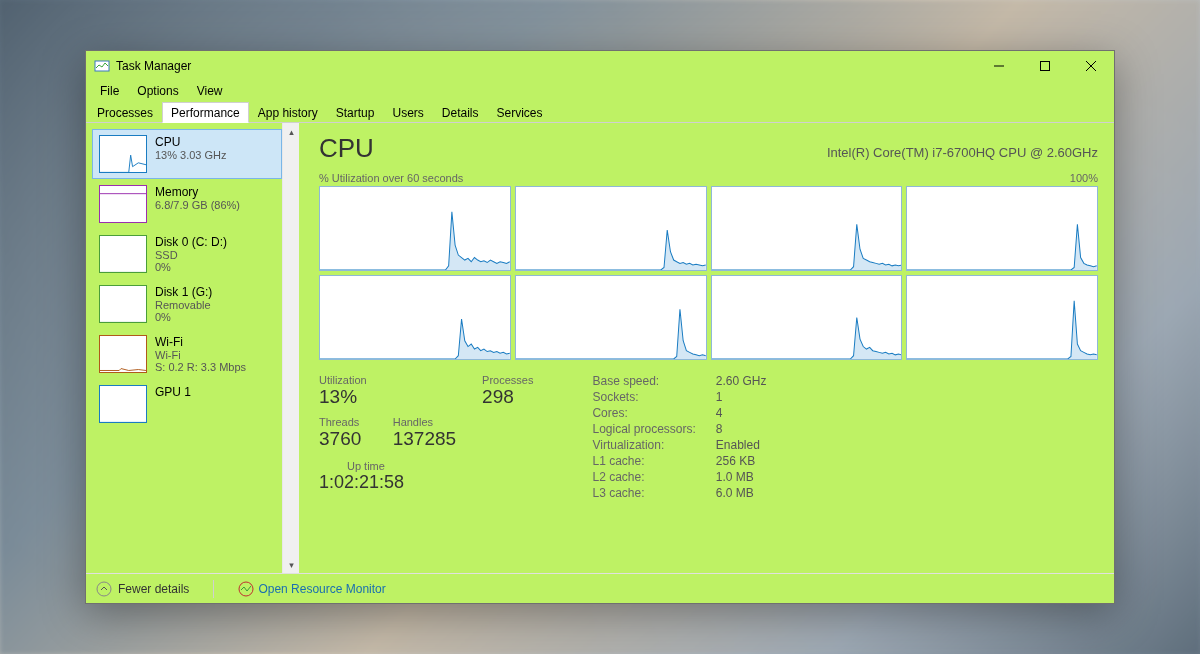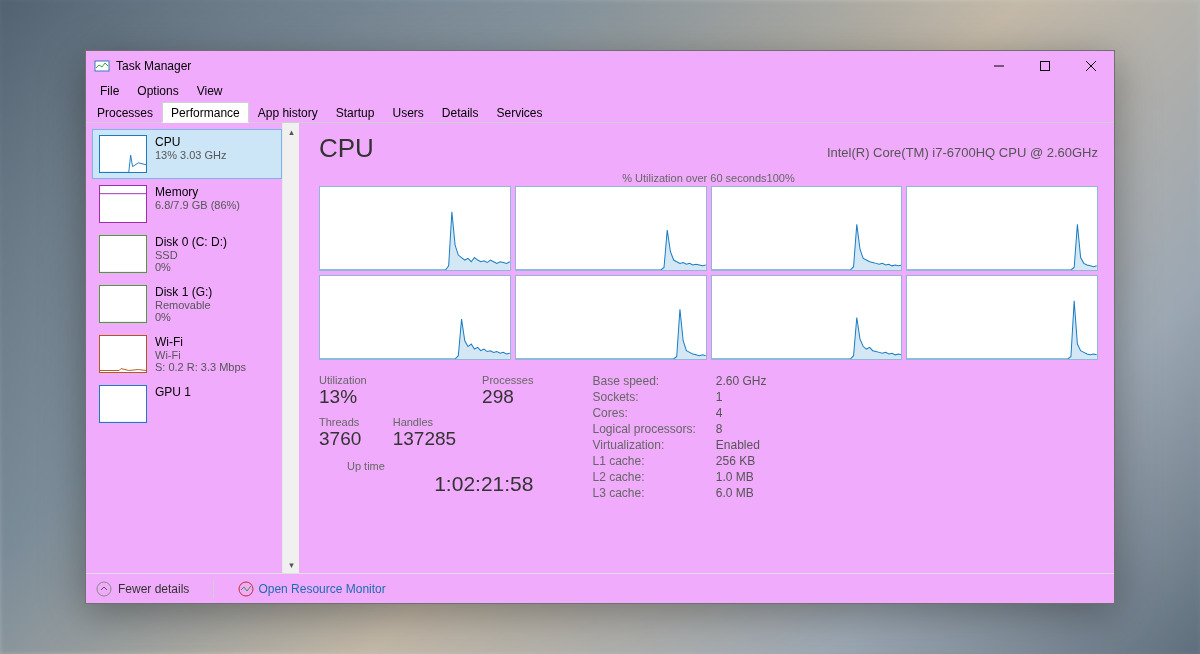--- a/index.html
+++ b/index.html
@@ -9,21 +9,21 @@
     position: relative; overflow: hidden;
   }
   .bg-blur { position:absolute; inset:0; filter: blur(2px);
     background: radial-gradient(circle at 20% 30%, rgba(255,255,255,0.15), transparent 40%),
                 radial-gradient(circle at 80% 70%, rgba(255,255,255,0.1), transparent 40%),
                 radial-gradient(circle at 50% 50%, rgba(200,190,170,0.3), transparent 60%),
                 linear-gradient(135deg, #4a5b6a 0%, #7a8b98 30%, #c4b9a8 55%, #98a4b0 80%, #5a6a78 100%);
   }
   .window {
     position: absolute; left: 85px; top: 50px; width: 1030px; height: 554px;
-    background: #f0abfc; border: 1px solid #707070;
+    background: #bef264; border: 1px solid #707070;
     box-shadow: 0 10px 40px rgba(0,0,0,0.35);
     display: flex; flex-direction: column;
   }
   .titlebar { height: 30px; display:flex; align-items:center; padding-left:8px; }
   .title-icon { width:16px; height:16px; margin-right:6px; }
   .title-text { font-size:12px; flex:0 0 auto; }
   .title-spacer { flex:1; }
   .win-ctrl { width:46px; height:30px; display:flex; align-items:center; justify-content:center; }
   .menubar { height:20px; display:flex; align-items:center; padding-left:12px; font-size:12px; gap:14px; }
   .menu-item { padding:0 2px; }
@@ -39,30 +39,30 @@
   .side-item.selected { background:#cde6f7; border:1px solid #7ab6e8; }
   .mini-graph { width:48px; height:38px; border:1px solid; background:#fff; position:relative; flex-shrink:0;}
   .mini-graph svg { position:absolute; inset:0; }
   .side-text .t1 { font-size:12px; }
   .side-text .t2 { font-size:11px; color:#555; }
   .side-text .t3 { font-size:11px; color:#555; }
   .main { flex:1; padding:10px 16px 4px 20px; overflow:hidden; position:relative;}
   .main-head { display:flex; justify-content:space-between; align-items:baseline; }
   .main-title { font-size:26px; font-weight:400; color:#333; }
   .cpu-name { font-size:13px; color:#555; }
-  .graph-label-row { display:flex; justify-content:center; font-size:11px; color:#666; margin-top:8px;}
+  .graph-label-row { display:flex; justify-content:space-between; font-size:11px; color:#666; margin-top:8px;}
   .cpu-grid { display:grid; grid-template-columns:repeat(4,1fr); grid-template-rows:repeat(2,1fr); gap:4px; height:174px; margin-top:2px;}
   .cpu-cell { border:1px solid #8fb8d8; background:#fff; position:relative; }
   .cpu-cell svg { position:absolute; inset:0; width:100%; height:100%; }
   .stats { display:flex; gap:59px; margin-top:14px; font-size:12px; }
   .stat-col-left { display:grid; grid-template-columns:auto auto auto; column-gap:26px; row-gap:2px;}
   .stat-label { font-size:11px; color:#666; }
   .stat-value { font-size:19px; color:#333; margin-bottom:6px;}
   .uptime-label { font-size:11px; color:#666; margin-top:4px;padding-left:28px;}
-  .uptime-value { font-size:21px; color:#333;text-align:right; }
+  .uptime-value { font-size:18px; color:#333; }
   .spec-col { display:grid; grid-template-columns:auto auto; column-gap:20px; row-gap:2px; font-size:12px; color:#555;}
   .spec-col .lab { color:#666; }
   .footer { height:30px; border-top:1px solid #e0e0e0; display:flex; align-items:center; padding:0 10px; gap:24px; font-size:12px;}
   .footer-link { color:#1a6fb0; display:flex; align-items:center; gap:4px;}
   .fewer { display:flex; align-items:center; gap:6px; color:#333;}
   .divider { width:1px; height:18px; background:#d0d0d0;}
   .circ-icon { width:16px;height:16px; }
 </style>
 </head>
 <body>

